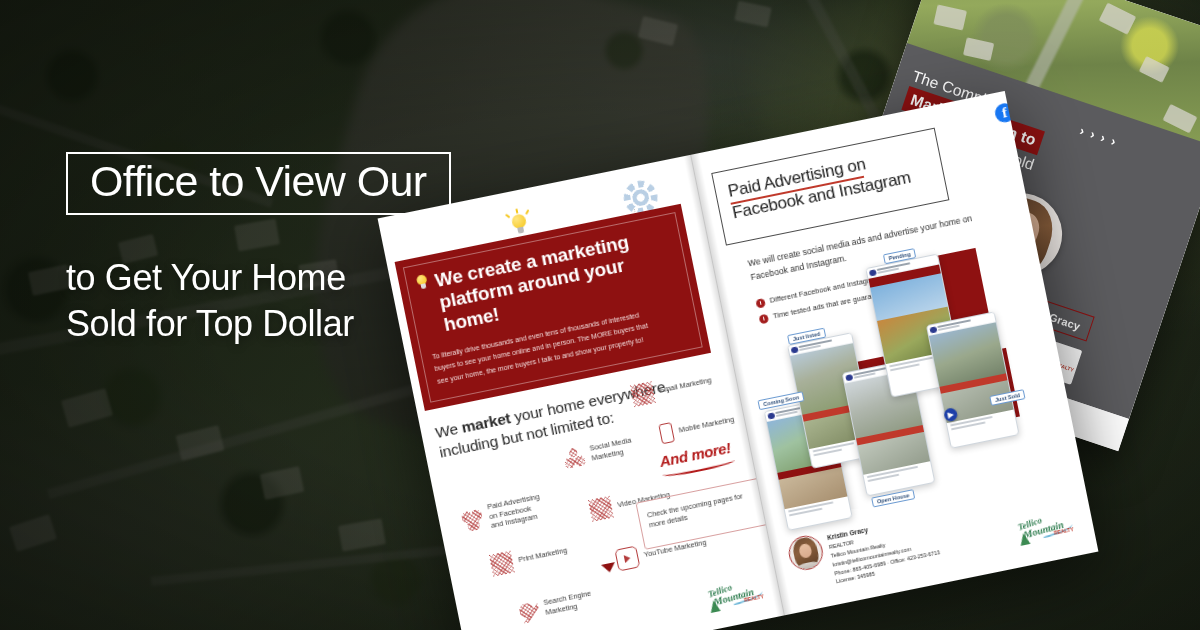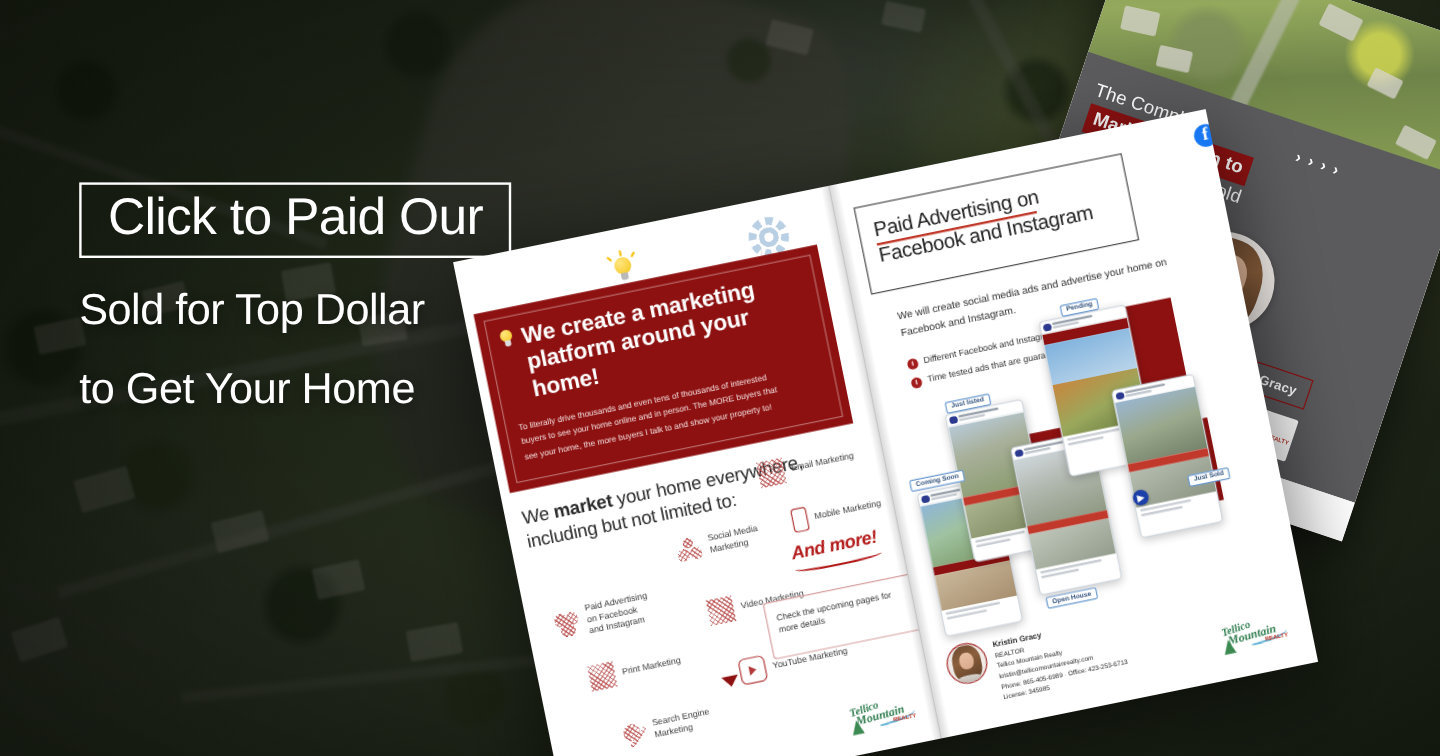--- a/index.html
+++ b/index.html
@@ -478,24 +478,24 @@
   <div class="roof" style="left:12px;top:520px;width:42px;height:26px;transform:rotate(-18deg)"></div>
   <div class="roof" style="left:640px;top:20px;width:36px;height:22px;transform:rotate(14deg)"></div>
   <div class="roof" style="left:736px;top:4px;width:34px;height:20px;transform:rotate(12deg)"></div>
   <div class="roof" style="left:940px;top:244px;width:40px;height:24px;transform:rotate(20deg)"></div>
   <div class="dark-overlay"></div>
   <div class="vignette"></div>
 </div>
 
 <div id="headline-block">
   <div id="cta-box">
-    <div id="cta-text">Click to Paid Our</div>
+    <div id="cta-text">Office to View Our</div>
   </div>
+  <div class="h-sub">to Get Your Home</div>
   <div class="h-sub" style="margin-top:2px">Sold for Top Dollar</div>
-  <div class="h-sub">to Get Your Home</div>
 </div>
 
 <div class="page" id="cover-page">
   <div id="cover-hero">
     <div class="street"></div>
     <div class="hr" style="left:18px;top:62px;width:30px;height:20px;transform:rotate(-6deg)"></div>
     <div class="hr" style="left:56px;top:84px;width:28px;height:18px;transform:rotate(-6deg)"></div>
     <div class="hr" style="left:176px;top:10px;width:32px;height:20px;transform:rotate(8deg)"></div>
     <div class="hr" style="left:230px;top:48px;width:26px;height:17px;transform:rotate(8deg)"></div>
     <div class="hr" style="left:268px;top:86px;width:30px;height:18px;transform:rotate(8deg)"></div>

